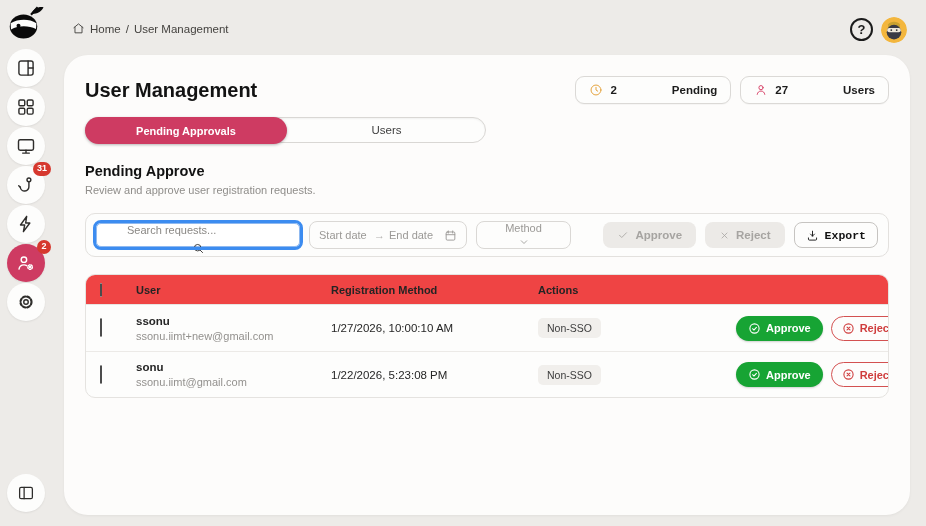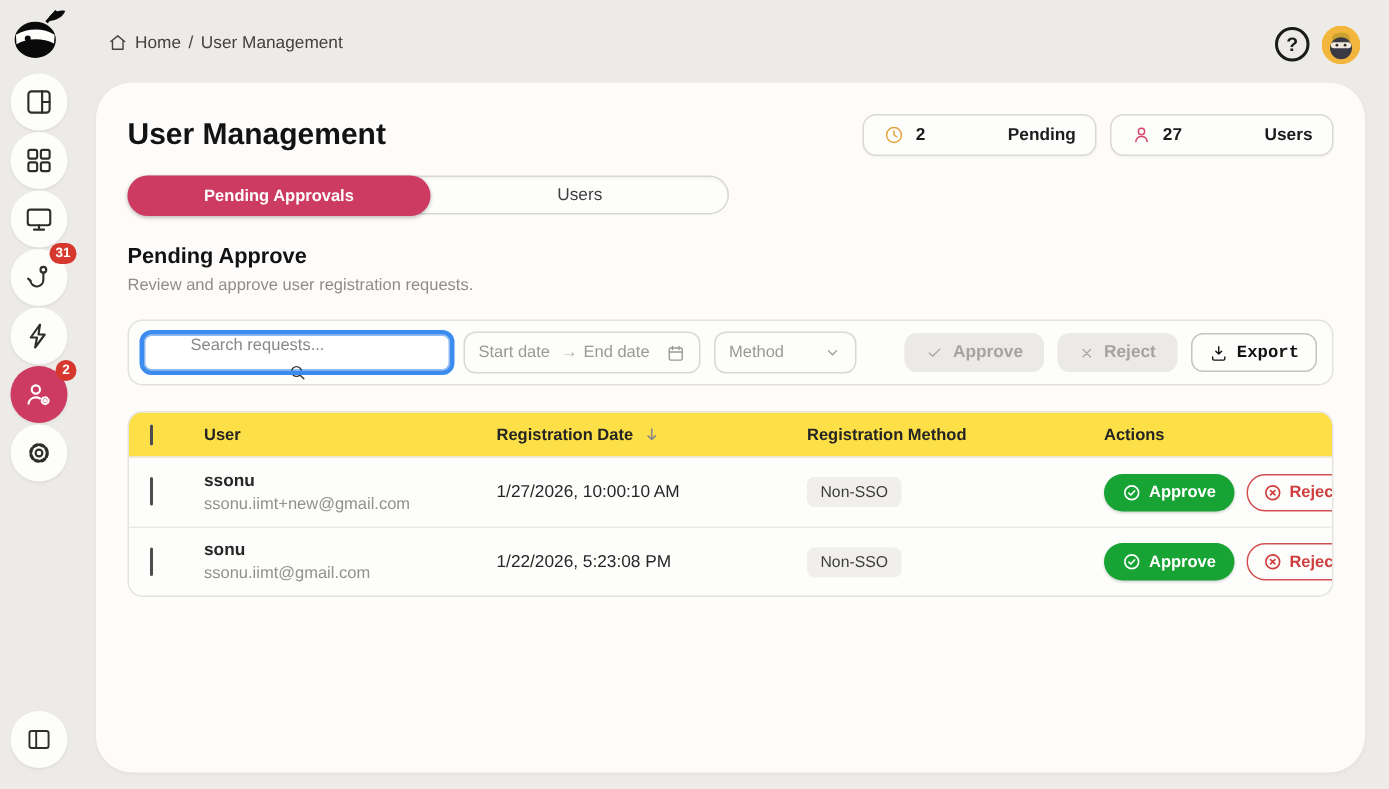--- a/index.html
+++ b/index.html
@@ -72,34 +72,34 @@
   .search-wrap input { flex:1; border:none; outline:none; font-size:11px; min-width:0;
     font-family:"Liberation Sans", sans-serif; color:#333; background:transparent; }
   .search-wrap input::placeholder { color:#8a8885; }
   .range { width:158px; height:28px; border:1px solid #dad8d5; border-radius:8px; background:#fdfdfc;
     display:flex; align-items:center; padding:0 9px; gap:4px; font-size:11px; color:#9b9996;
     cursor:pointer; }
   .range .seg { flex:1; }
   .range .arrow { color:#b3b1ae; }
   .method { width:95px; height:28px; border:1px solid #dad8d5; border-radius:8px; background:#fdfdfc;
     display:flex; align-items:center; justify-content:space-between; padding:0 9px;
-    font-size:11px; color:#9b9996; cursor:pointer; }
+    font-size:11px; color:#9b9996; cursor:pointer;flex-direction:column; }
   .spacer { flex:1; }
   .btn-disabled { height:26px; border-radius:8px; background:#eceae7; color:#a6a4a1;
     font-size:11.5px; font-weight:600; display:flex; align-items:center; gap:6px; padding:0 14px;
     border:none; font-family:inherit; }
   .btn-export { height:26px; border-radius:8px; background:#fdfdfc; border:1px solid #c6c4c1;
     color:#121212; font-size:11.5px; font-weight:700; display:flex; align-items:center; gap:6px;
     padding:0 11px; cursor:pointer; font-family:Liberation Mono, monospace; }
 
   
   .tablebox { position:absolute; left:21px; top:219px; width:804px;
     border:1px solid #e5e3e0; border-radius:10px; background:#fdfdfc; overflow:hidden; }
   .thead, .trow { display:grid; grid-template-columns:50px 195px 207px 198px 1fr; align-items:center; }
-  .thead { height:30px; background:#fde047; border-bottom:1px solid #e7e5e2;
+  .thead { height:30px; background:#ef4444; border-bottom:1px solid #e7e5e2;
     font-size:11px; font-weight:700; color:#242424; }
   .trow { height:46px; }
   .trow + .trow { border-top:1px solid #eceae7; }
   .cb { width:14px; height:14px; border:1.6px solid #4c4c4c; border-radius:3px;
     background:#fff; margin-left:14px; cursor:pointer; }
   .col-date-hd { display:flex; align-items:center; gap:6px; }
   .user-cell { display:flex; flex-direction:column; gap:3px; }
   .user-name { font-size:11.5px; font-weight:700; color:#262626; }
   .user-email { font-size:11px; color:#93918e; }
   .date-cell { font-size:11.5px; color:#262626; }
@@ -328,28 +328,20 @@
         </svg>
       </span>
       <span>Export</span>
     </button>
   </div>
 
   <div class="tablebox">
     <div class="thead">
       <div><span class="cb"></span></div>
       <div>User</div>
-      <div class="col-date-hd">
-        <span>Registration Date</span>
-        <span>
-          <svg class="ic" width="13" height="13" viewBox="0 0 24 24" style="stroke:#8b8987; stroke-width:2">
-            <path d="M12 5.5v13M12 18.5l-4.5-4.5M12 18.5l4.5-4.5"></path>
-          </svg>
-        </span>
-      </div>
       <div>Registration Method</div>
       <div>Actions</div>
     </div>
 
     <div class="trow">
       <div><span class="cb"></span></div>
       <div class="user-cell">
         <span class="user-name">ssonu</span>
         <span class="user-email">ssonu.iimt+new@gmail.com</span>
       </div>

